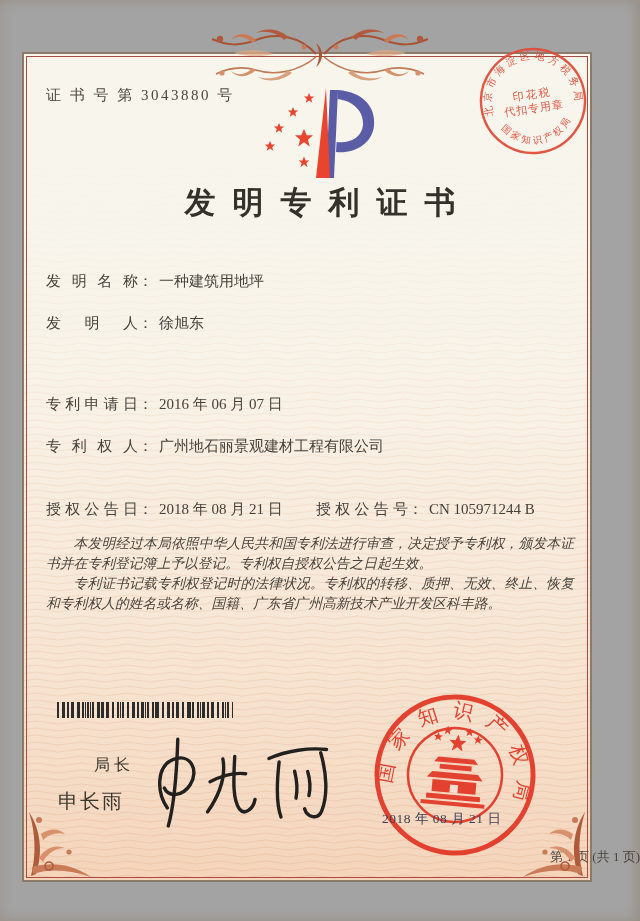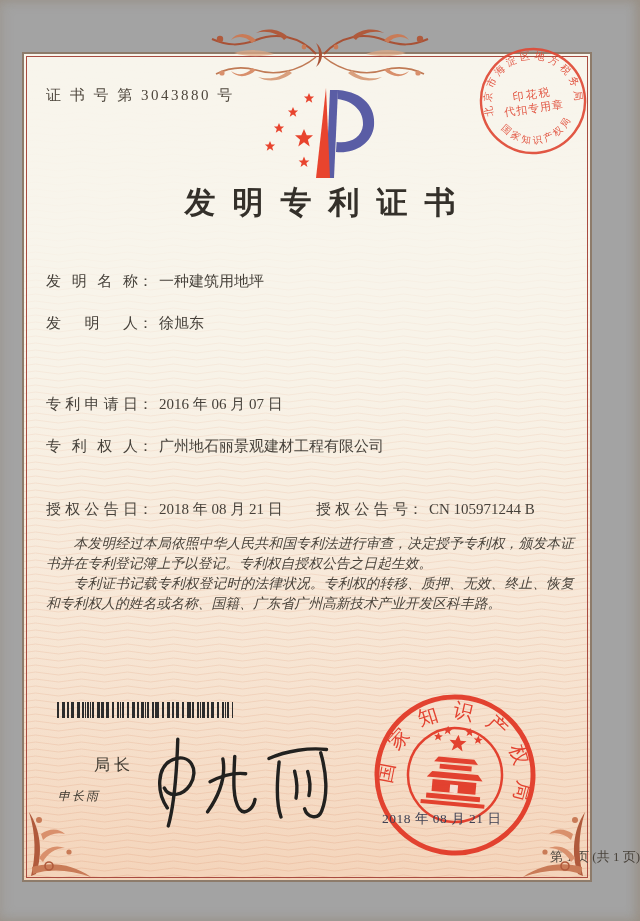--- a/index.html
+++ b/index.html
@@ -42,21 +42,21 @@
   .body-text p { text-indent:2em;font-style:italic; }
   
   .barcode { position:absolute; left:57px; top:702px; width:176px; height:16px; z-index:3;
     background:
       repeating-linear-gradient(90deg, #2c2c2c 0 2px, transparent 2px 5px),
       repeating-linear-gradient(90deg, #2c2c2c 0 1px, transparent 1px 7px),
       repeating-linear-gradient(90deg, #2c2c2c 0 1px, transparent 1px 11px);
   }
   
   .director-label { position:absolute; left:58px; top:755px; font-size:16px; letter-spacing:4px; color:#3d382f; z-index:3;margin-left:36px; }
-  .director-name  { position:absolute; left:58px; top:788px; font-size:12px; letter-spacing:2px; color:#3d382f; z-index:3;font-style:italic; }
+  .director-name  { position:absolute; left:58px; top:788px; font-size:20px; letter-spacing:2px; color:#3d382f; z-index:3; }
   .signature { position:absolute; left:128px; top:730px; width:228px; height:100px; transform:rotate(-3deg); z-index:4; }
   
   .tax-seal { position:absolute; left:477px; top:45px; width:112px; height:112px; transform:rotate(-8deg); z-index:6; opacity:0.92; }
   .office-seal { position:absolute; left:371px; top:691px; width:168px; height:168px; transform:rotate(5deg); z-index:5; opacity:0.95; }
   .seal-date { position:absolute; left:382px; top:810px; font-size:13.5px; letter-spacing:0.5px; color:#3e4154; z-index:6; }
   .footer { position:absolute; left:0; top:848px; width:100%; text-align:right; font-size:13px; color:#4a443c; z-index:3; }
 </style>
 </head>
 <body>
 

